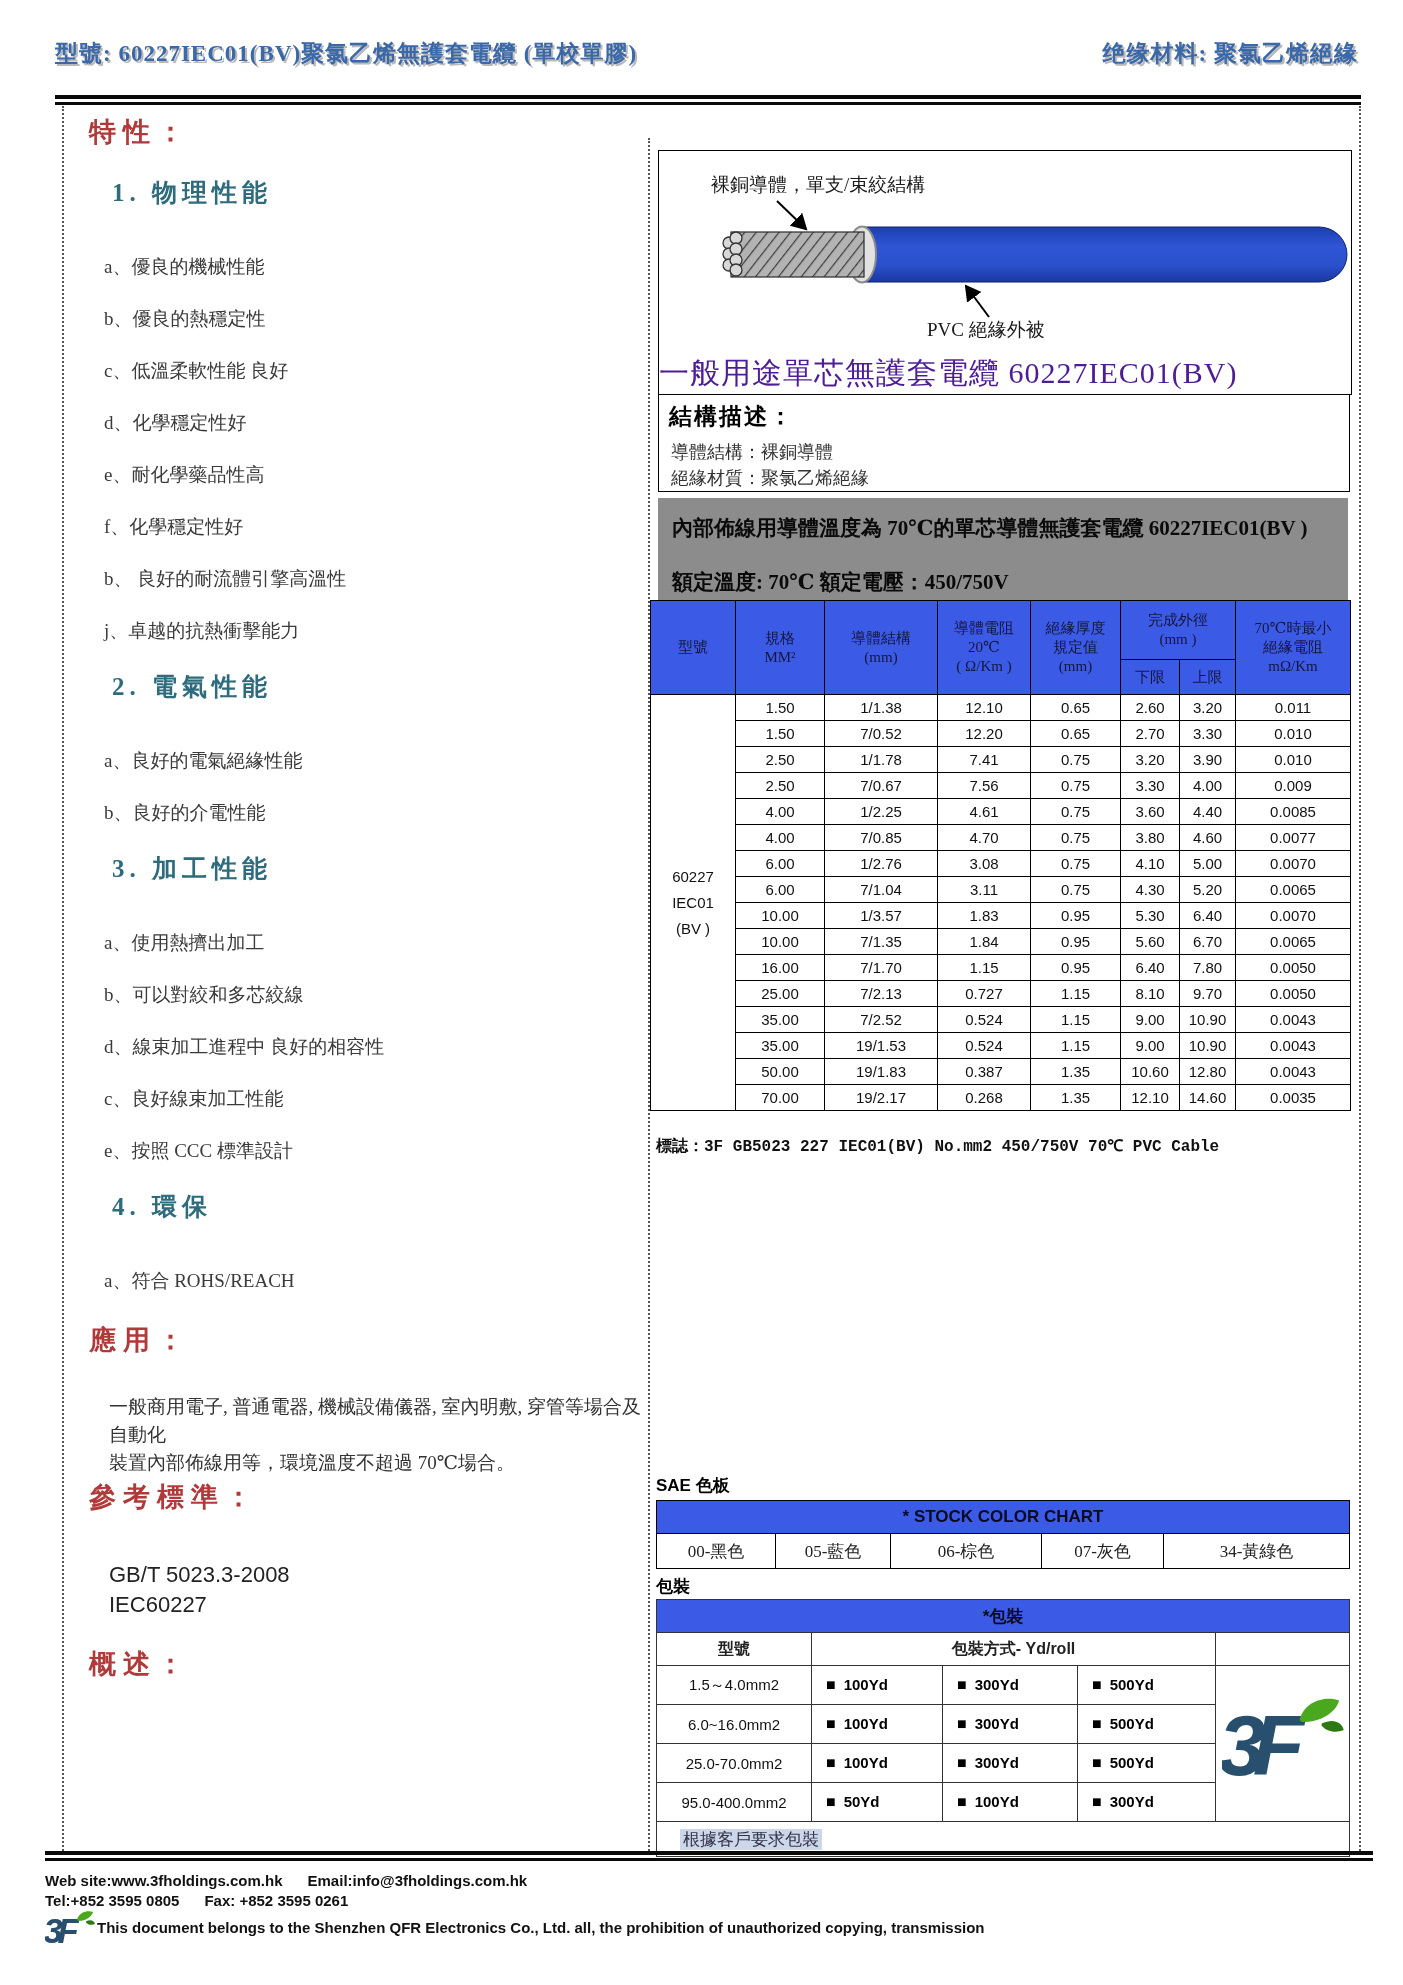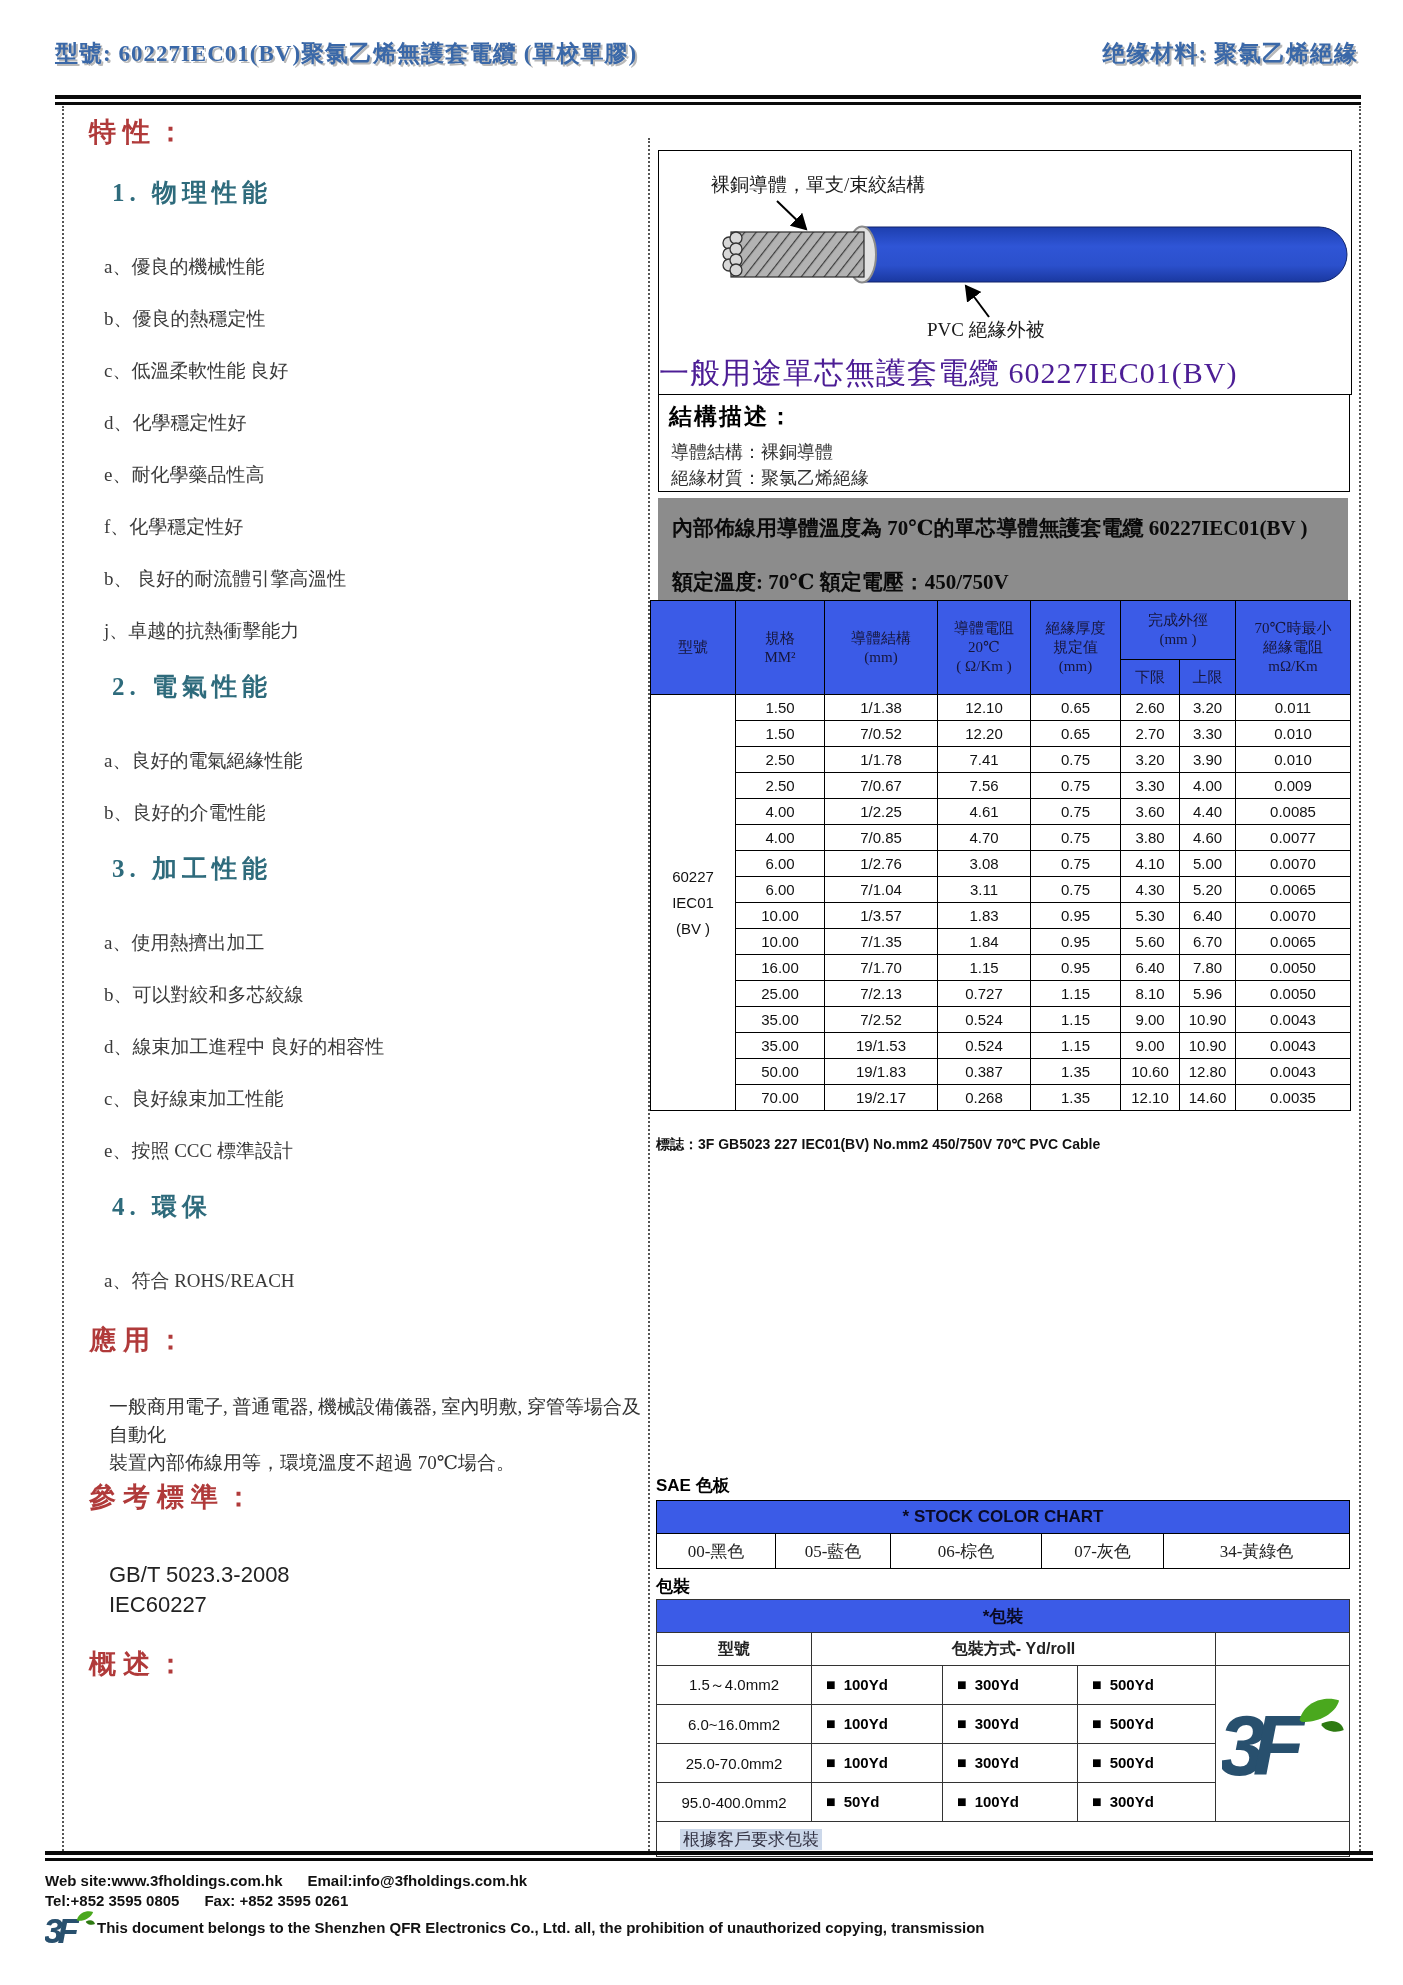--- a/index.html
+++ b/index.html
@@ -37,21 +37,21 @@
   .rating-box p{margin:0;font-size:21px;color:#0a0a0a;font-weight:bold;}
   .rating-box p + p{margin-top:26px;}
   
   .spec-table{position:absolute;top:462px;left:0;width:700px;border-collapse:collapse;table-layout:fixed;}
   .spec-table th,.spec-table td{border:1px solid #000;}
   .spec-table thead th{background:#3b5be7;font-size:15px;font-weight:normal;color:#16163a;white-space:pre-line;line-height:19px;text-align:center;}
   .spec-table thead tr:first-child th{height:56px;}
   .spec-table thead tr:last-child th{height:32px;}
   .spec-table tbody td{font-family:"Liberation Sans","DejaVu Sans",sans-serif;font-size:15px;text-align:center;height:25px;padding:0;color:#111;}
   .model-cell{font-family:"Liberation Sans","DejaVu Sans",sans-serif;font-size:18px;white-space:pre-line;line-height:26px;text-align:center;color:#111;}
-  .marking{position:absolute;top:996px;left:6px;font-family:Liberation Sans, sans-serif;font-size:14px;font-weight:bold;color:#111;margin:0;}
+  .marking{position:absolute;top:996px;left:6px;font-family:Liberation Mono, monospace;font-size:16px;font-weight:bold;color:#111;margin:0;}
   
   .mini-label{position:absolute;left:6px;font-family:"Liberation Sans","DejaVu Sans",sans-serif;font-size:17px;font-weight:bold;color:#000;}
   .sae-label{top:1336px;}
   .pack-label{top:1437px;}
   .color-table{position:absolute;top:1362px;left:6px;width:693px;border-collapse:collapse;table-layout:fixed;padding-left:30px;}
   .color-table td{border:1px solid #000;text-align:center;}
   .bar-blue{background:#3b5be7;font-family:"Liberation Sans","DejaVu Sans",sans-serif;font-weight:bold;font-size:17px;color:#0a0a23;height:30px;}
   .color-cell{height:32px;font-size:17px;color:#222;background:#fff;}
   .pack-table{position:absolute;top:1461px;left:6px;width:693px;border-collapse:collapse;table-layout:fixed;}
   .pack-table th,.pack-table td{border:1px solid #333;}
@@ -329,21 +329,21 @@
               <td>6.40</td>
               <td>7.80</td>
               <td>0.0050</td>
             </tr>
             <tr>
               <td>25.00</td>
               <td>7/2.13</td>
               <td>0.727</td>
               <td>1.15</td>
               <td>8.10</td>
-              <td>5.96</td>
+              <td>9.70</td>
               <td>0.0050</td>
             </tr>
             <tr>
               <td>35.00</td>
               <td>7/2.52</td>
               <td>0.524</td>
               <td>1.15</td>
               <td>9.00</td>
               <td>10.90</td>
               <td>0.0043</td>

